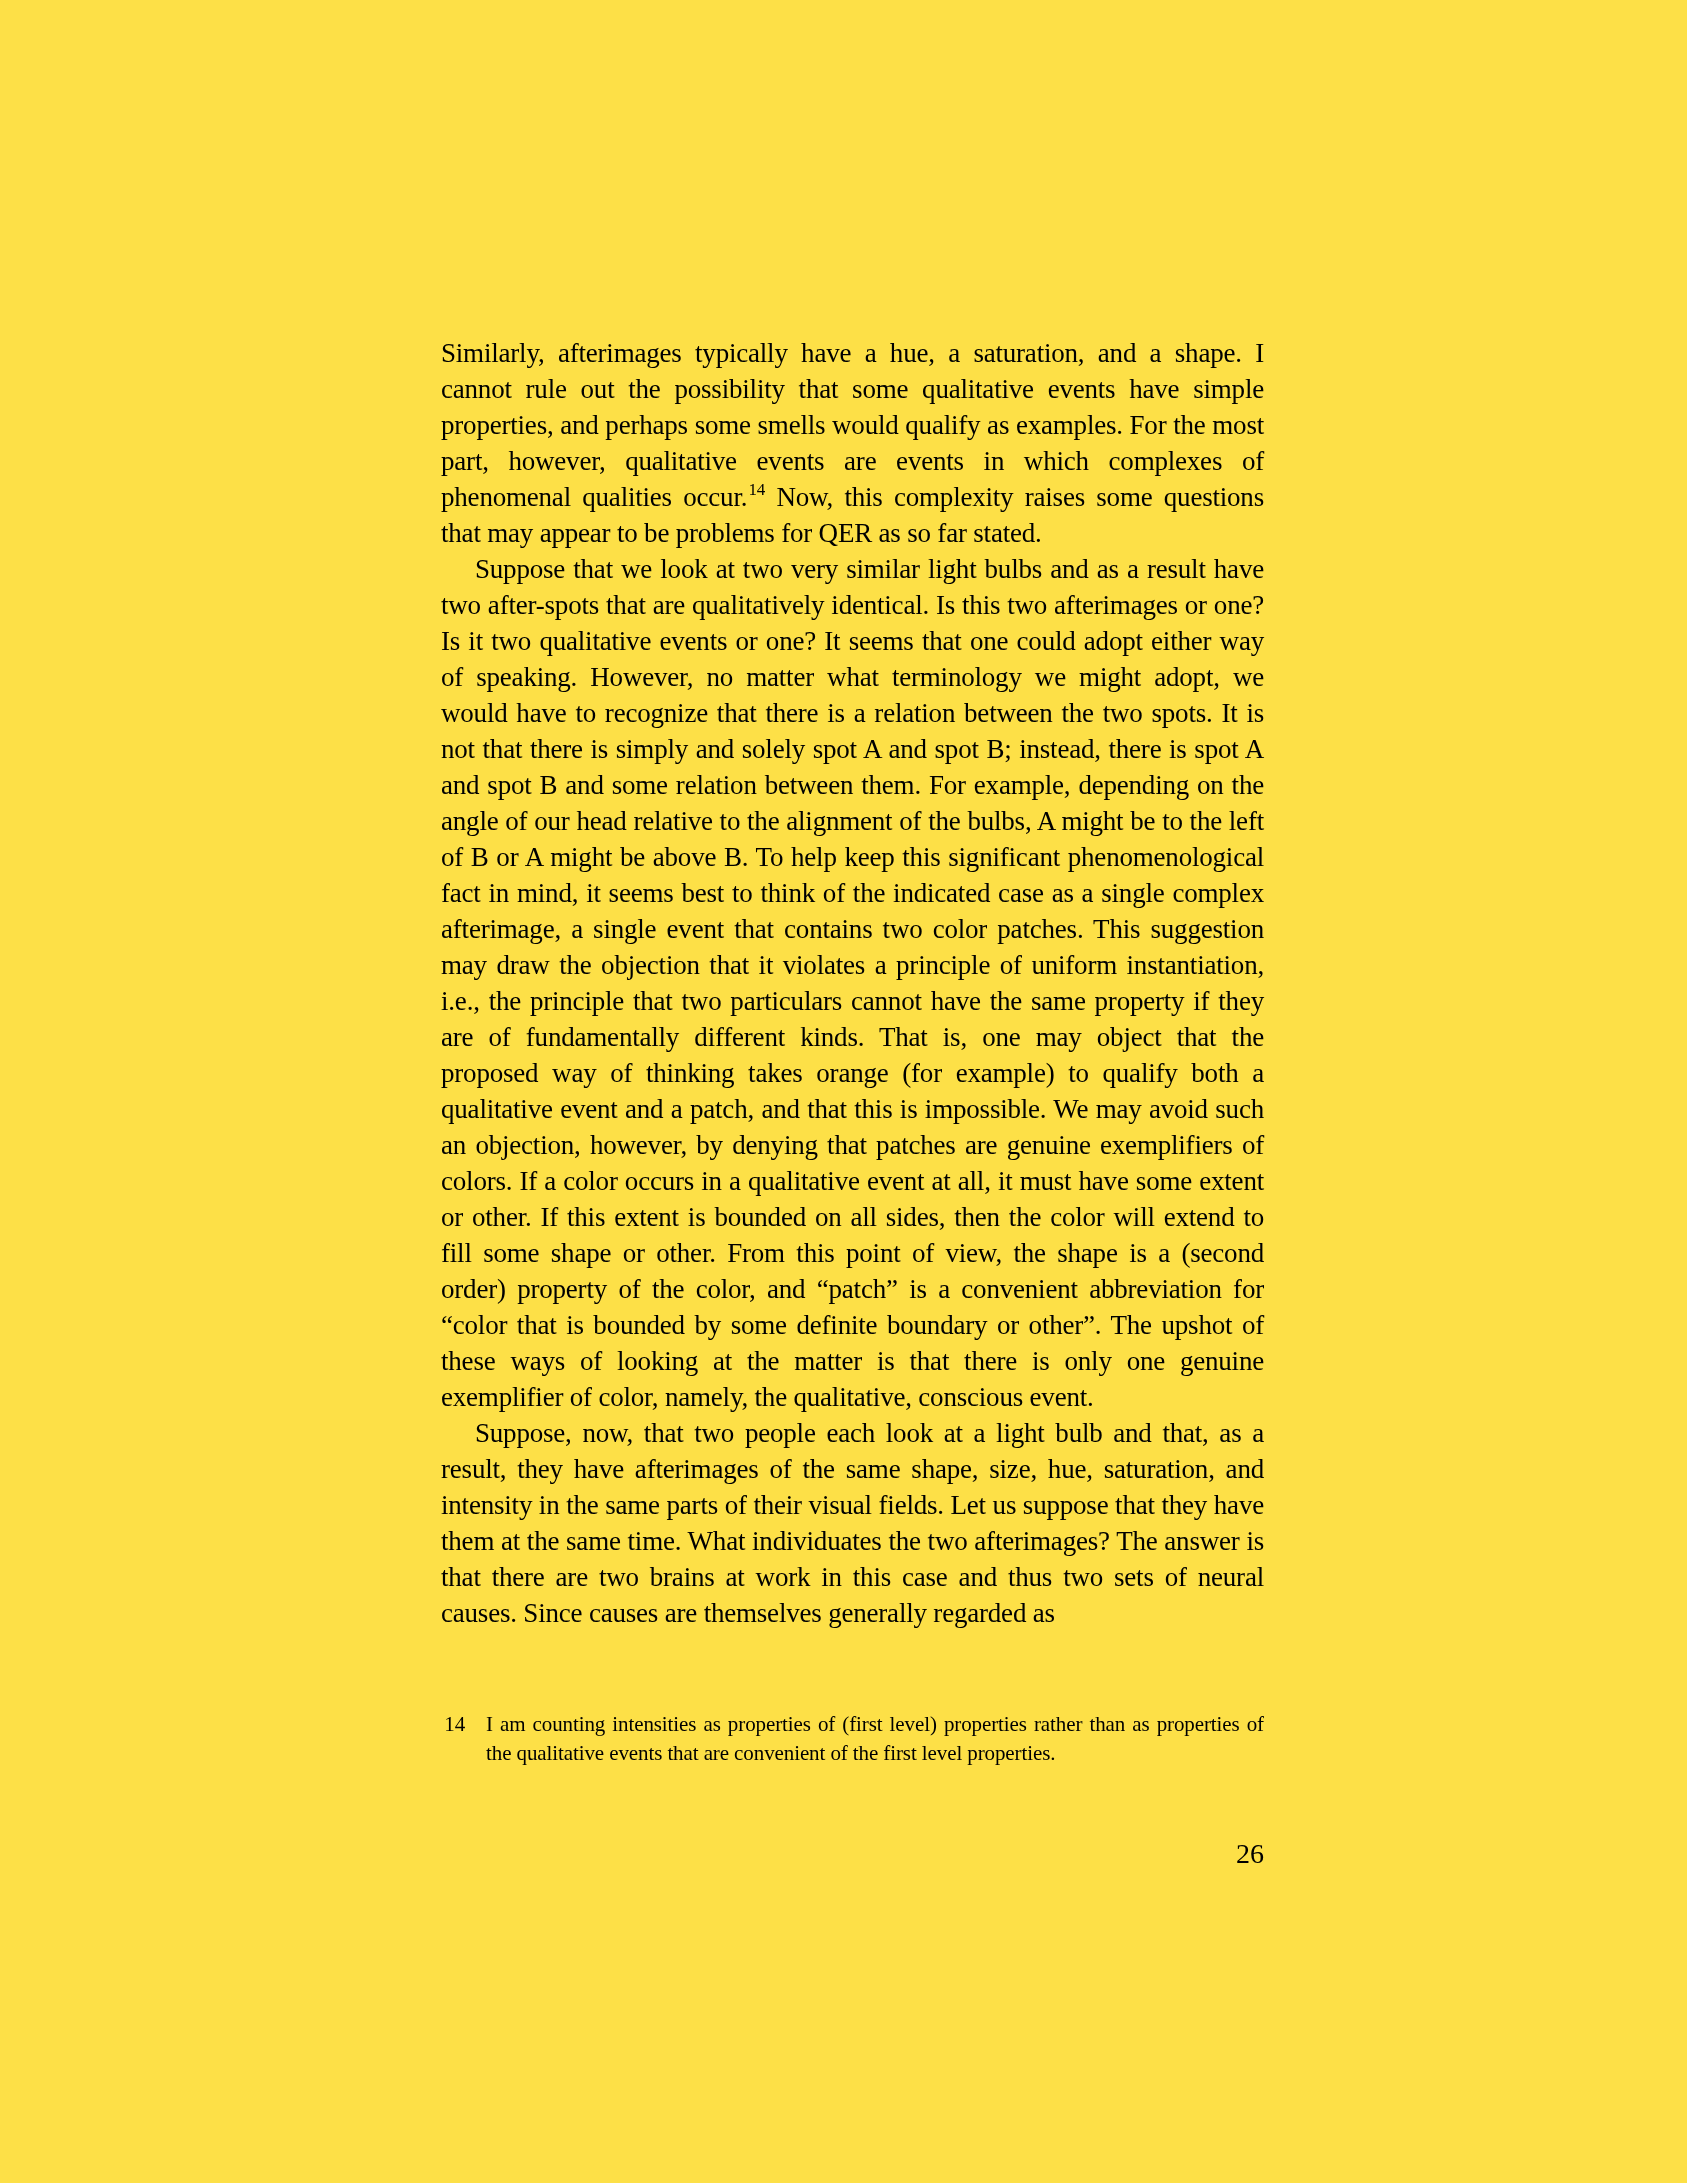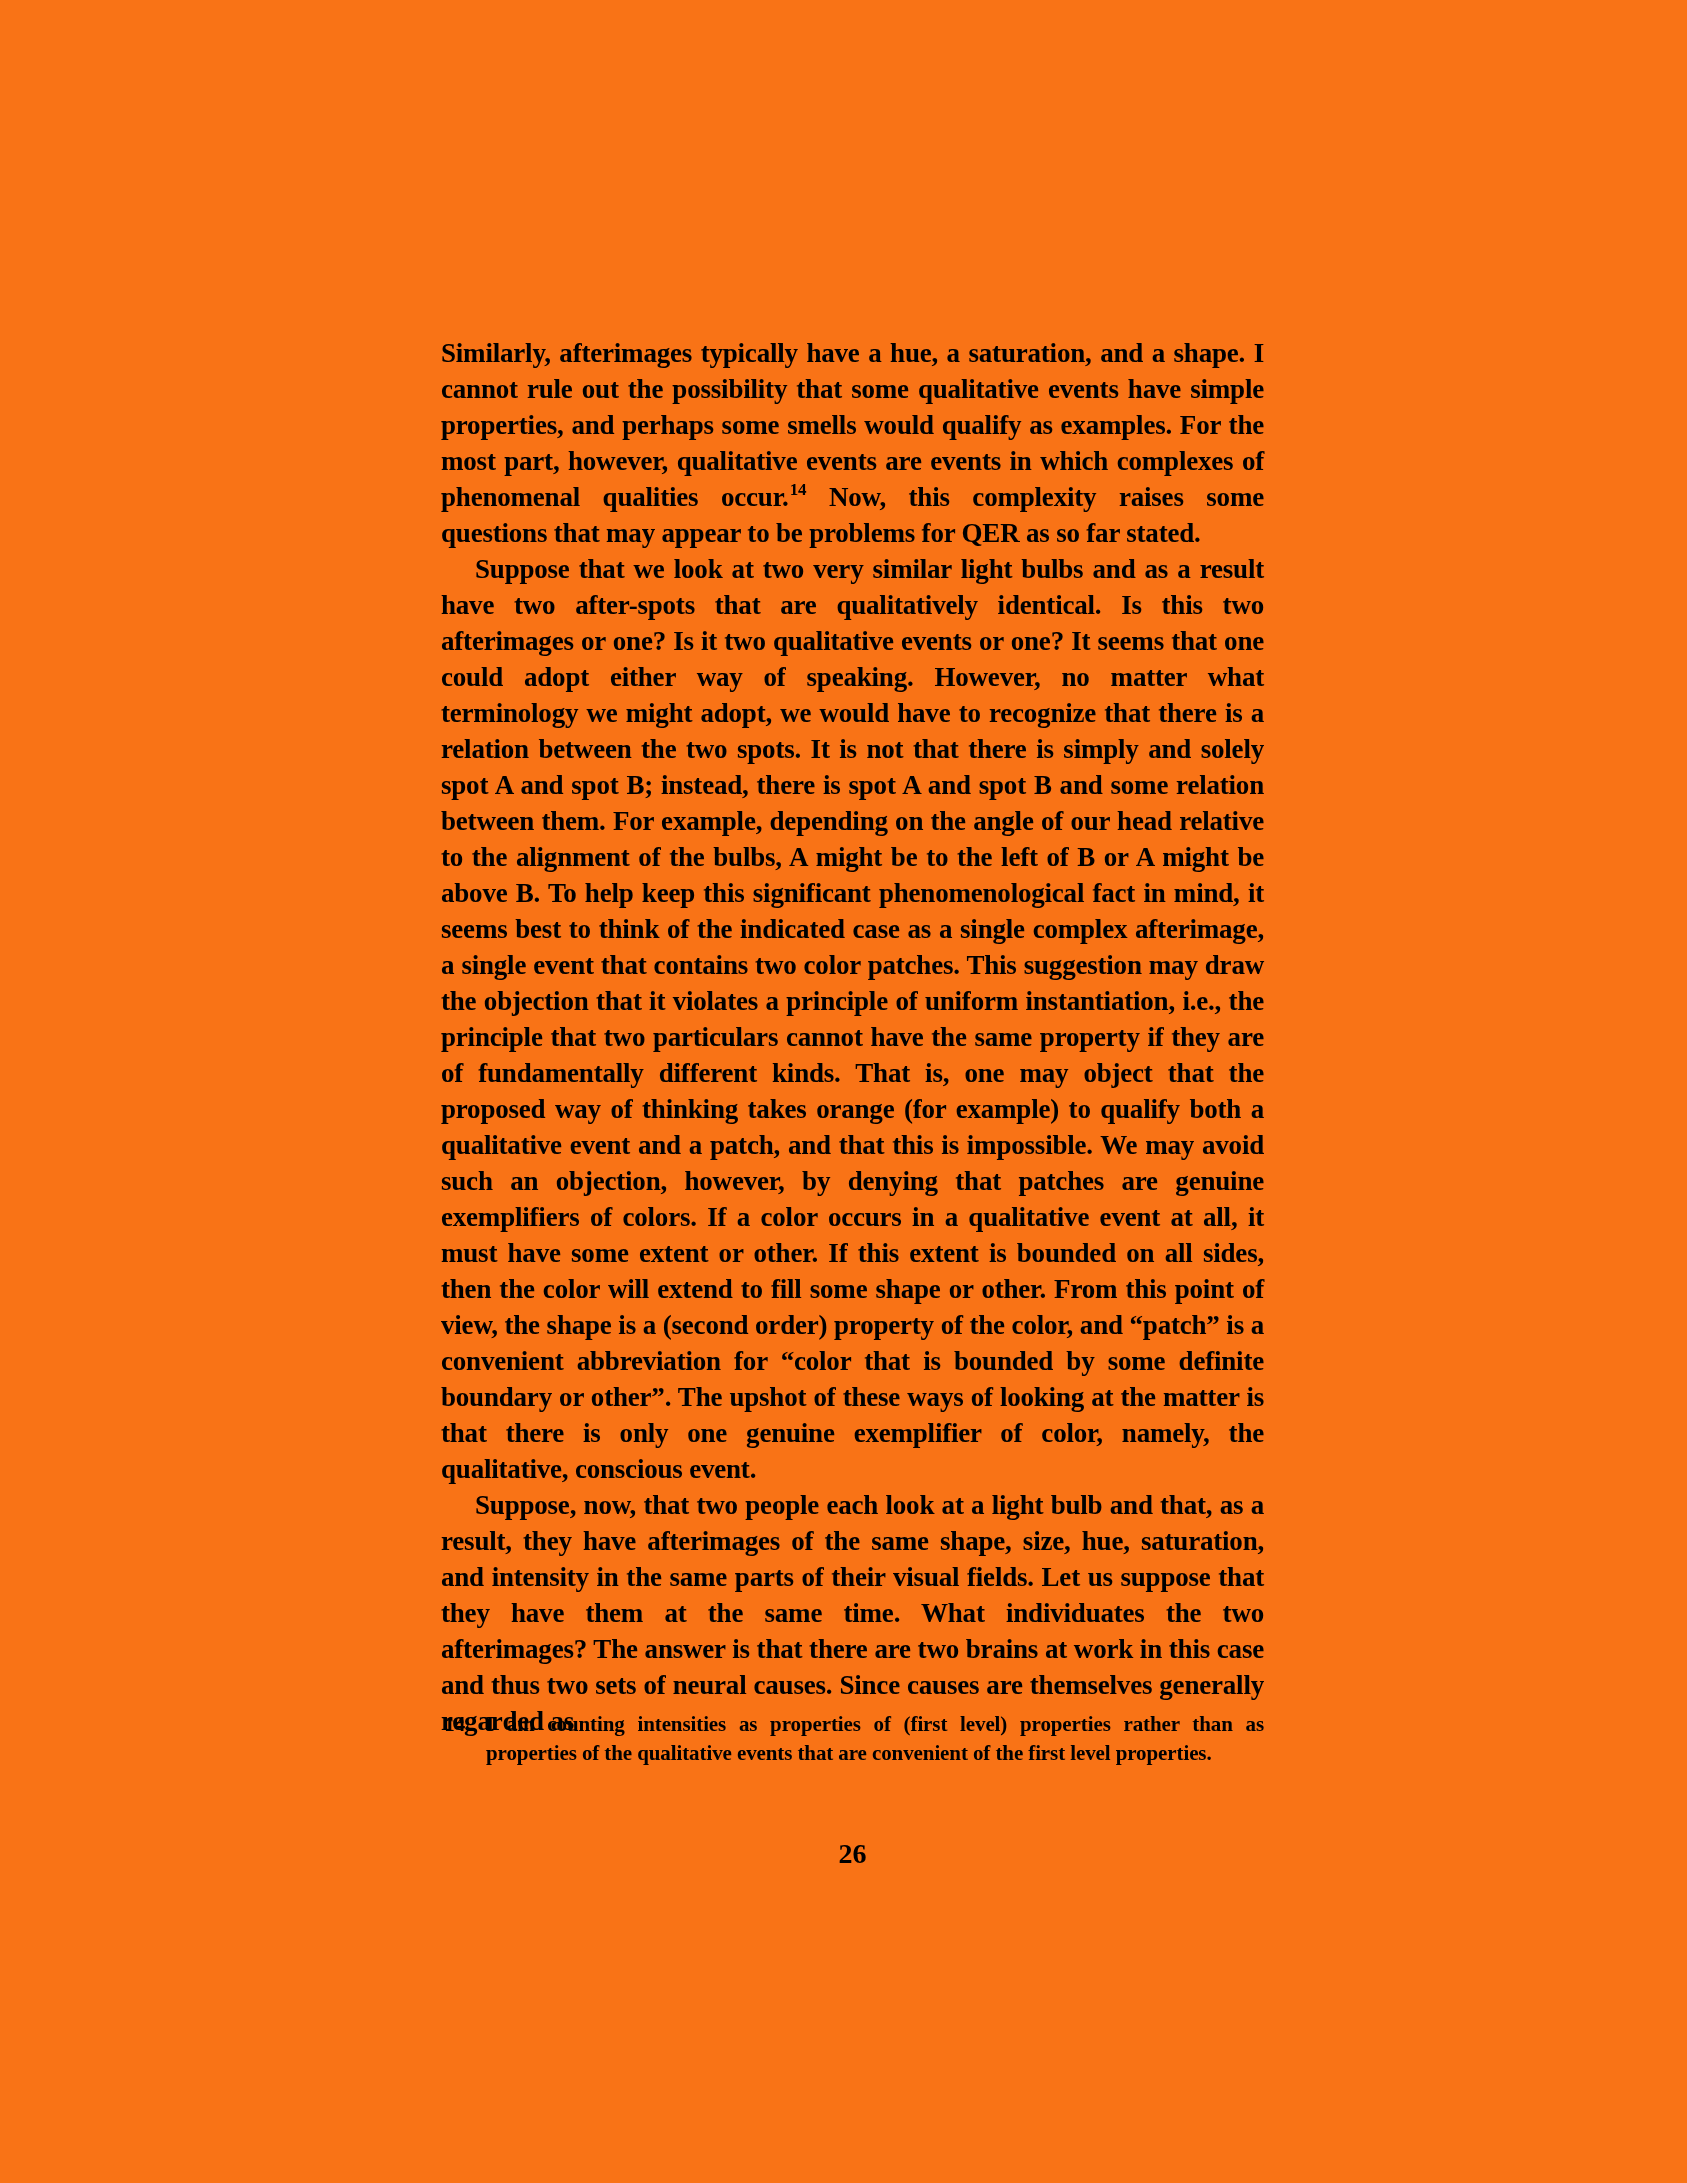--- a/index.html
+++ b/index.html
@@ -4,25 +4,24 @@
 <style>
   html, body {
     margin: 0;
     padding: 0;
     background: #ffffff;
   }
   .page {
     position: relative;
     width: 1687px;
     height: 2183px;
-    background: #f97316;
+    background: #fde047;
     color: #000000;
     font-family: "Liberation Serif", "DejaVu Serif", serif;
     overflow: hidden;
-    font-weight: bold;
   }
   .text-block {
     position: absolute;
     left: 441px;
     top: 335px;
     width: 823px;
     font-size: 27px;
     line-height: 36px;
     letter-spacing: -0.2px;
     text-align: justify;
@@ -57,21 +56,21 @@
   .fn-number {
     position: absolute;
     left: 3.3px;
     top: 0;
   }
   .page-number {
     position: absolute;
     left: 441px;
     top: 1836px;
     width: 823px;
-    text-align: center;
+    text-align: right;
     font-size: 28px;
     line-height: 36px;
   }
 </style>
 </head>
 <body>
 
 <div class="page">
 
   <main class="text-block">

